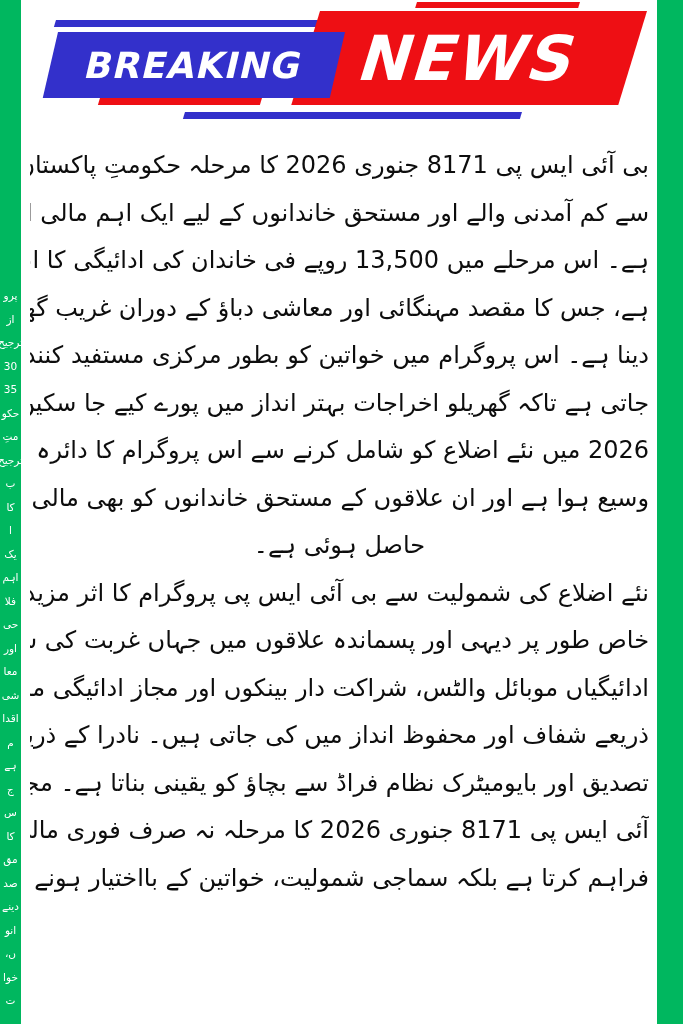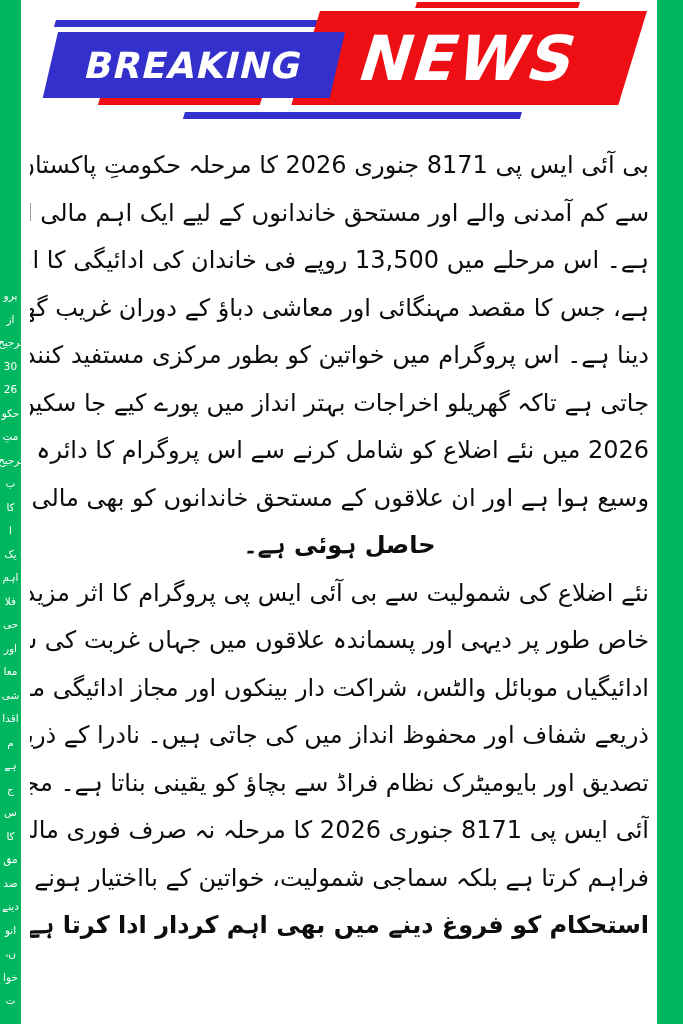--- a/index.html
+++ b/index.html
@@ -54,34 +54,34 @@
   .article{
     position:absolute;left:30px;right:34px;top:142px;
     direction:rtl;color:#0d0d0d;
     font-size:24px;font-weight:500;
     overflow:hidden;
   }
   .line{
     height:47.5px;line-height:47.5px;white-space:nowrap;
     text-align:justify;text-align-last:justify;
   }
-  .line.center{text-align:left;text-align-last:center;font-weight:bold;}
+  .line.center{text-align:left;text-align-last:center;}
 </style>
 </head>
 <body>
 
 <div class="page">
 
   <div class="border left">
     <div class="side-col">
         <span class="side-seg">پرو</span>
         <span class="side-seg">از</span>
         <span class="side-seg">ترجیح</span>
         <span class="side-seg">30</span>
-        <span class="side-seg">26</span>
+        <span class="side-seg">35</span>
         <span class="side-seg">حکو</span>
         <span class="side-seg">متِ</span>
         <span class="side-seg">ترجیح</span>
         <span class="side-seg">ب</span>
         <span class="side-seg">کا</span>
         <span class="side-seg">ا</span>
         <span class="side-seg">یک</span>
         <span class="side-seg">اہم</span>
         <span class="side-seg">فلا</span>
         <span class="side-seg">حی</span>
@@ -128,16 +128,15 @@
       <div class="line justify">2026 میں نئے اضلاع کو شامل کرنے سے اس پروگرام کا دائرہ کار مزید</div>
       <div class="line justify">وسیع ہوا ہے اور ان علاقوں کے مستحق خاندانوں کو بھی مالی مدد تک رسائی</div>
       <div class="line center">حاصل ہوئی ہے۔</div>
       <div class="line justify">نئے اضلاع کی شمولیت سے بی آئی ایس پی پروگرام کا اثر مزید مضبوط ہوا ہے،</div>
       <div class="line justify">خاص طور پر دیہی اور پسماندہ علاقوں میں جہاں غربت کی شرح زیادہ ہے۔</div>
       <div class="line justify">ادائیگیاں موبائل والٹس، شراکت دار بینکوں اور مجاز ادائیگی مراکز کے</div>
       <div class="line justify">ذریعے شفاف اور محفوظ انداز میں کی جاتی ہیں۔ نادرا کے ذریعے شناخت کی</div>
       <div class="line justify">تصدیق اور بایومیٹرک نظام فراڈ سے بچاؤ کو یقینی بناتا ہے۔ مجموعی طور پر بی</div>
       <div class="line justify">آئی ایس پی 8171 جنوری 2026 کا مرحلہ نہ صرف فوری مالی ریلیف</div>
       <div class="line justify">فراہم کرتا ہے بلکہ سماجی شمولیت، خواتین کے بااختیار ہونے اور معاشی</div>
-      <div class="line center">استحکام کو فروغ دینے میں بھی اہم کردار ادا کرتا ہے۔</div>
     </div>
 
 </div>
 
 </body></html>

